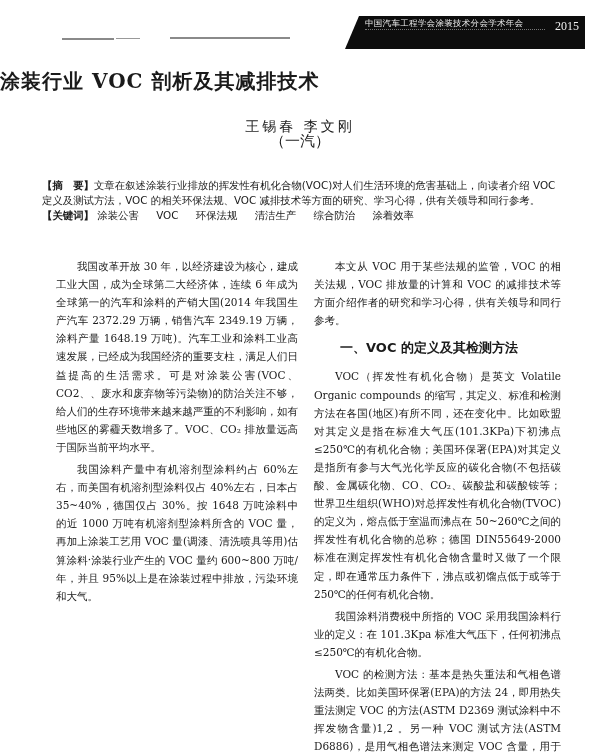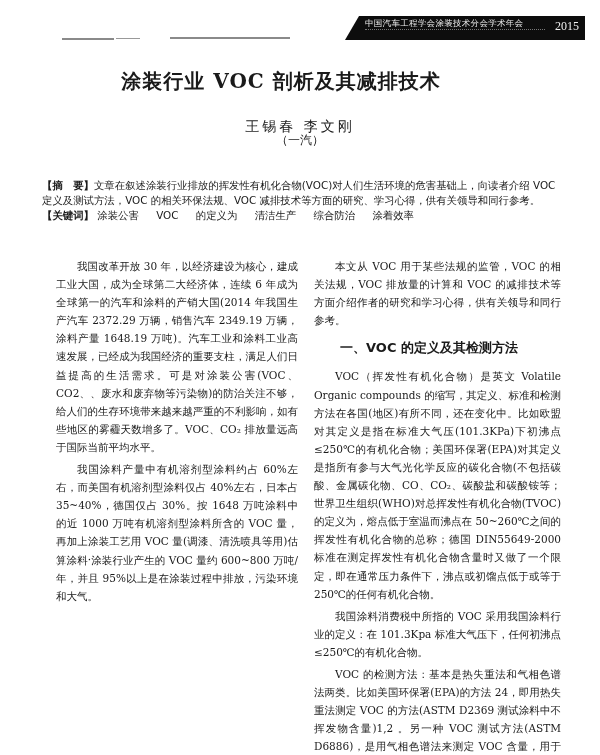--- a/index.html
+++ b/index.html
@@ -1,32 +1,32 @@
 <!DOCTYPE html>
 <html><head>
   <meta charset="utf-8">
   <style>
     html, body { margin: 0; padding: 0; background: #ffffff; }
     body { width: 600px; height: 755px; position: relative; overflow: hidden; color: #1a1a1a;
            font-family: "DejaVu Serif", "Liberation Serif", serif; }
     .rule { position: absolute; height: 2px; background: #8a8a8a; }
     .rule.thin { height: 1px; background: #999; }
-    .banner { position: absolute; left: 345px; top: 16px; width: 240px; height: 24px; background: #0d0d0d;
+    .banner { position: absolute; left: 345px; top: 16px; width: 240px; height: 33px; background: #0d0d0d;
               clip-path: polygon(14px 0, 100% 0, 100% 100%, 0 100%); color: #f0f0f0; }
     .banner .bt { position: absolute; left: 20px; top: 2px; font-size: 8.5px; letter-spacing: 0.3px;
                   font-family: "DejaVu Sans", sans-serif; white-space: nowrap; }
     .banner .by { position: absolute; right: 6px; top: 3px; font-size: 12px;
                   font-family: Liberation Serif, serif; }
     .banner .sub { position: absolute; left: 20px; top: 13px; width: 180px; height: 1px;
                    border-top: 1px dotted #777; }
-    .title { position: absolute; left: 0; width: 562px; top: 68px; text-align: center; font-size: 20px;
+    .title { position: absolute; left: 0; width: 562px; top: 68px; text-align: left; font-size: 20px;
              font-weight: bold; letter-spacing: 1px; }
     .authors { position: absolute; left: 0; width: 600px; top: 118px; text-align: center; font-size: 14px;
                letter-spacing: 3px; }
-    .affil { position: absolute; left: 0; width: 600px; top: 132px; text-align: center; font-size: 12px; }
+    .affil { position: absolute; left: 0; width: 600px; top: 132px; text-align: center; font-size: 15px; }
     .abstract { position: absolute; left: 42px; top: 178px; width: 520px; font-size: 10.4px; line-height: 15px;
                 font-family: "DejaVu Sans", sans-serif; }
     .abstract .lbl { font-weight: bold; }
     .kw { margin-top: 0px; }
     .kw span.item { margin-right: 14px; }
     .col { position: absolute; top: 253px; width: 250px; font-size: 10.5px; line-height: 18.1px;
            text-align: justify; }
     .col.left { left: 52px; }
     .col.right { left: 310px; width: 255px; }
     .col p { margin: 4px; text-indent: 2em; }
@@ -51,21 +51,21 @@
 <div class="affil">（一汽）</div>
 
 <div class="abstract">
   <div>
     <span class="lbl">【摘　要】</span><span>文章在叙述涂装行业排放的挥发性有机化合物(VOC)对人们生活环境的危害基础上，向读者介绍 VOC 定义及测试方法，VOC 的相关环保法规、VOC 减排技术等方面的研究、学习心得，供有关领导和同行参考。</span>
   </div>
   <div class="kw">
     <span class="lbl">【关键词】</span>
     <span class="item">涂装公害</span>
     <span class="item">VOC</span>
-    <span class="item">的定义为</span>
+    <span class="item">环保法规</span>
     <span class="item">清洁生产</span>
     <span class="item">综合防治</span>
     <span class="item">涂着效率</span>
   </div>
 </div>
 
 <div class="col left">
   <p>我国改革开放 30 年，以经济建设为核心，建成工业大国，成为全球第二大经济体，连续 6 年成为全球第一的汽车和涂料的产销大国(2014 年我国生产汽车 2372.29 万辆，销售汽车 2349.19 万辆，涂料产量 1648.19 万吨)。汽车工业和涂料工业高速发展，已经成为我国经济的重要支柱，满足人们日益提高的生活需求。可是对涂装公害(VOC、CO2、、废水和废弃物等污染物)的防治关注不够，给人们的生存环境带来越来越严重的不利影响，如有些地区的雾霾天数增多了。VOC、CO₂ 排放量远高于国际当前平均水平。</p>
   <p>我国涂料产量中有机溶剂型涂料约占 60%左右，而美国有机溶剂型涂料仅占 40%左右，日本占 35~40%，德国仅占 30%。按 1648 万吨涂料中的近 1000 万吨有机溶剂型涂料所含的 VOC 量，再加上涂装工艺用 VOC 量(调漆、清洗喷具等用)估算涂料·涂装行业产生的 VOC 量约 600~800 万吨/年，并且 95%以上是在涂装过程中排放，污染环境和大气。</p>
 </div>

